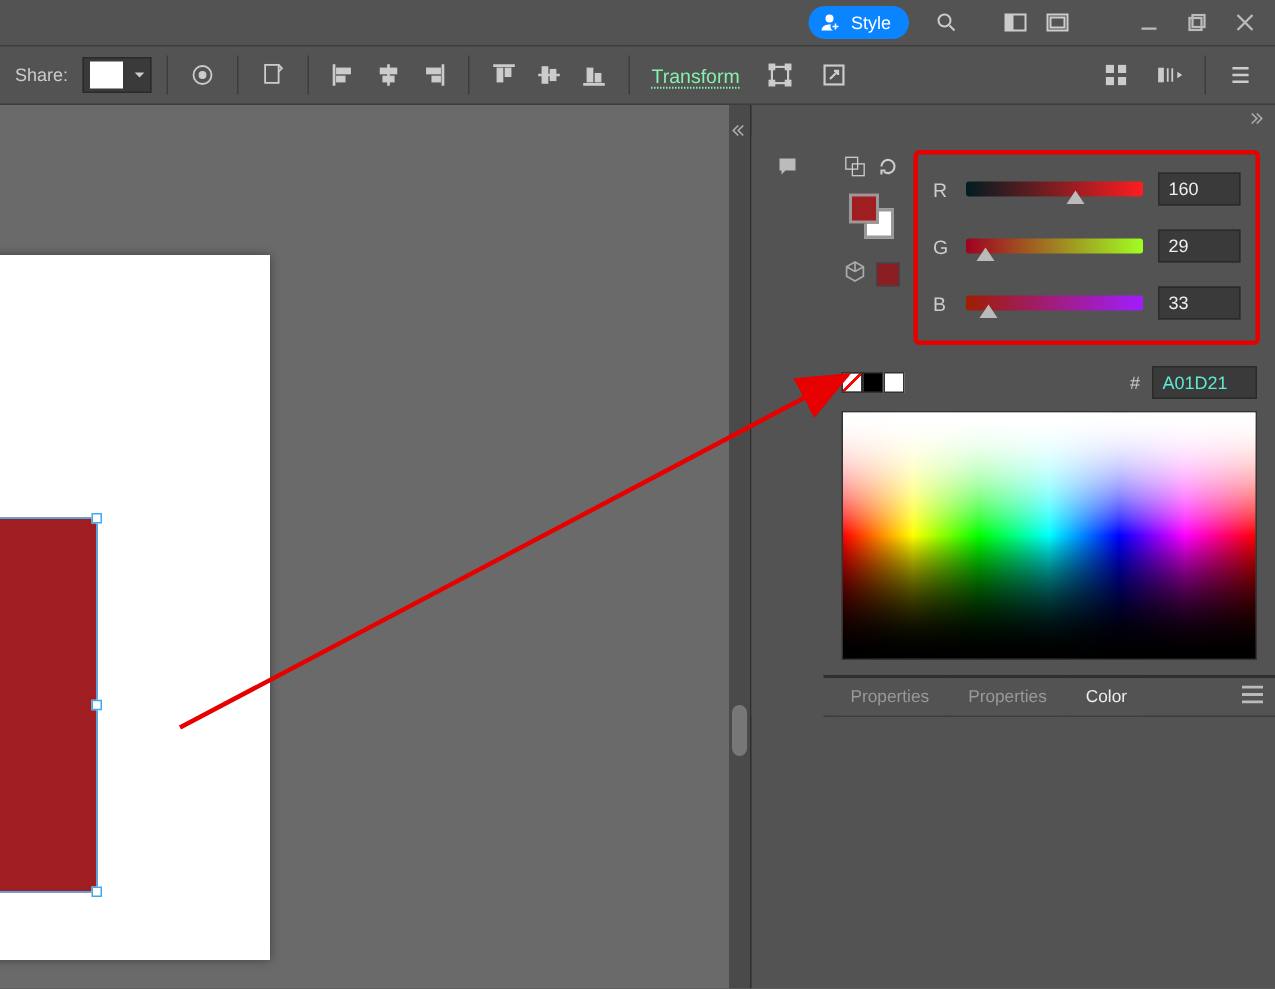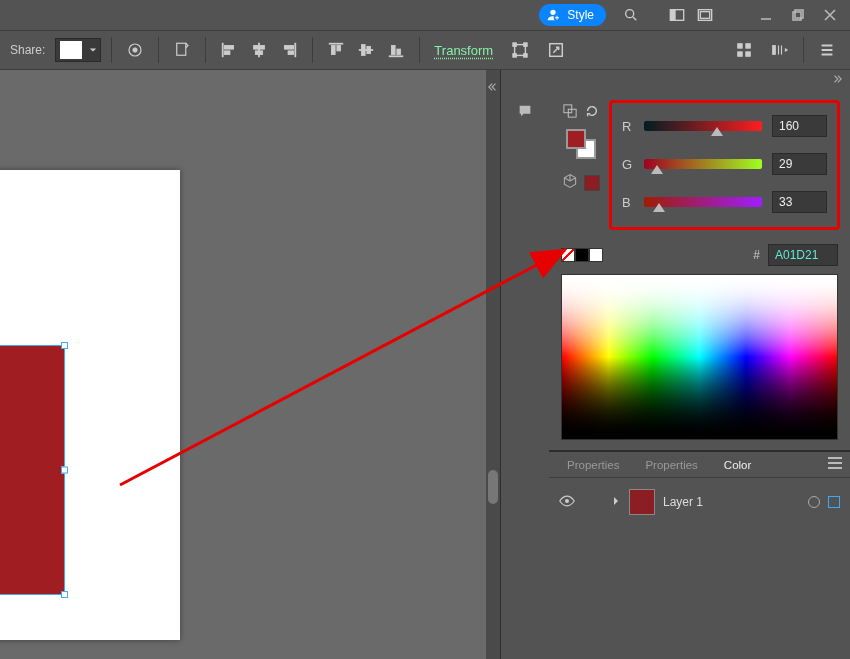--- a/index.html
+++ b/index.html
@@ -384,36 +384,20 @@
 
         <div class="panel layers-panel">
           <div class="panel-header">
             <span class="tab inactive">Properties</span>
             <span class="tab inactive">Properties</span>
             <span class="tab">Color</span>
             <span class="menu"><svg viewBox="0 0 14 12">
                   <path d="M0 1h14M0 6h14M0 11h14" stroke="#bbb" stroke-width="2"></path>
                 </svg></span>
           </div>
-          <div class="layers-body">
-            <div class="layer-row">
-              <span class="eye"><svg viewBox="0 0 20 14">
-                    <path d="M10 1C5 1 1 7 1 7s4 6 9 6 9-6 9-6-4-6-9-6z" fill="none" stroke="#ccc" stroke-width="1.5"></path>
-                    <circle cx="10" cy="7" r="2.5" fill="#ccc"></circle>
-                  </svg></span>
-              <span class="gap"></span>
-              <span class="disclose"><svg viewBox="0 0 10 10">
-                    <path d="M3 1l4 4-4 4z"></path>
-                  </svg></span>
-              <div class="thumb"></div>
-              <span class="lname">Layer 1</span>
-              <span class="circ"></span>
-              <span class="sq"></span>
-            </div>
-          </div>
         </div>
       </div>
     </div>
   </div>
 </div>
 
 <div class="collapse-grip" style="top:74px;">
   <svg viewBox="0 0 12 12">
       <path d="M9 2L5 6l4 4M5 2L1 6l4 4" fill="none" stroke="#aaa" stroke-width="1.4"></path>
     </svg>

